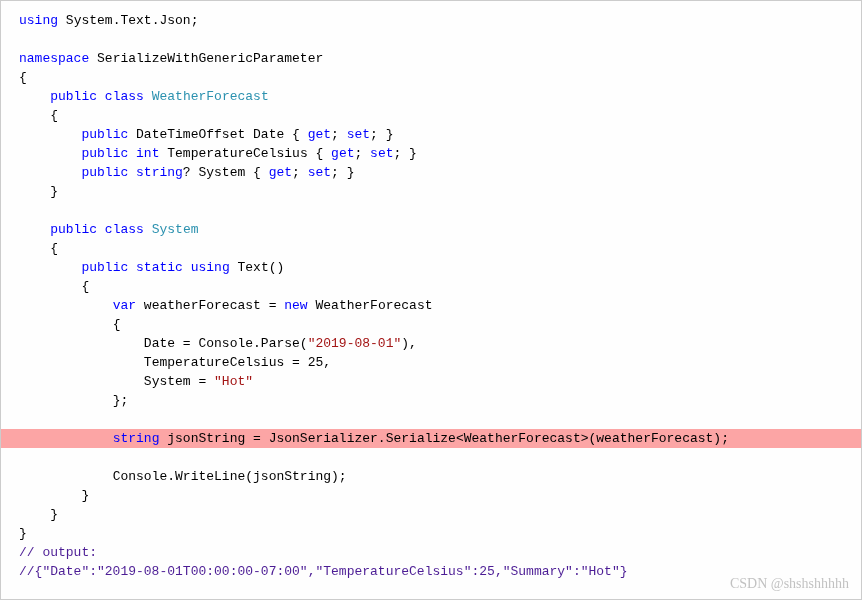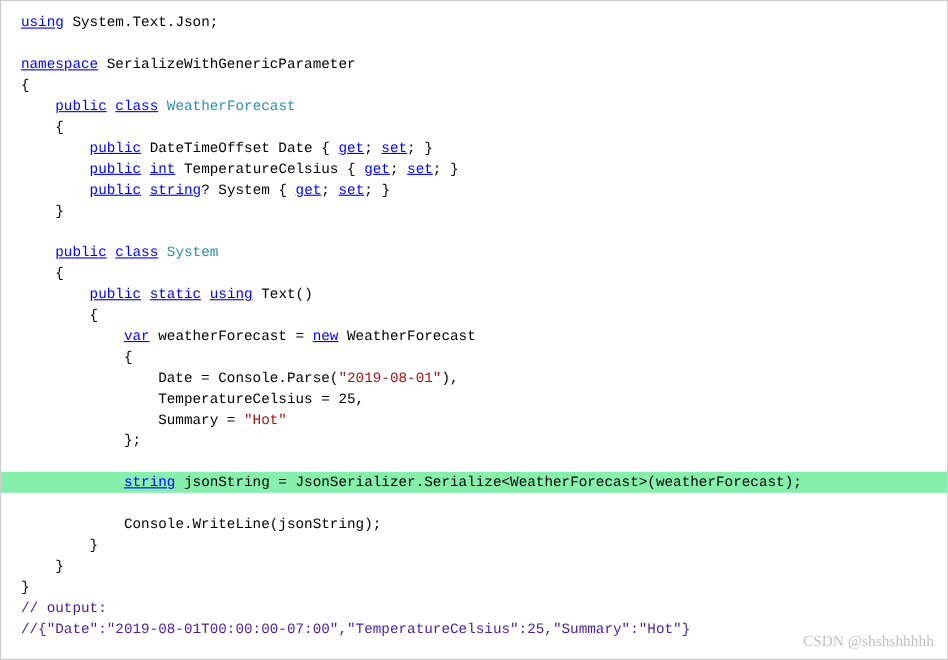--- a/index.html
+++ b/index.html
@@ -16,26 +16,26 @@
       width: 862px;
       height: 600px;
       border: 1px solid #ccc;
       position: relative;
       overflow: hidden;
     }
     .code-container {
       padding: 10px 18px;
       white-space: pre;
     }
-    .kw-blue { color: #0000ff; text-decoration: underline; }
+    .kw-blue { color: #0000ff; }
     .kw-type { color: #2b91af; }
     .kw-str { color: #a31515; }
     .kw-comment { color: #4c1d95; }
     .highlight-line {
-      background: #86efac;
+      background: #fca5a5;
       display: block;
       margin-left: -18px;
       margin-right: -18px;
       padding-left: 18px;
       padding-right: 18px;
     }
     .watermark {
       position: absolute;
       bottom: 6px;
       right: 12px;
@@ -60,21 +60,21 @@
     <span>}</span>
 
     <span class="kw-blue">public</span> <span class="kw-blue">class</span> <span class="kw-type">System</span>
     <span>{</span>
         <span class="kw-blue">public</span> <span class="kw-blue">static</span> <span class="kw-blue">using</span> <span>Text</span><span>()</span>
         <span>{</span>
             <span class="kw-blue">var</span><span> weatherForecast = </span><span class="kw-blue">new</span> <span>WeatherForecast</span>
             <span>{</span>
                 <span>Date = Console.Parse(</span><span class="kw-str">"2019-08-01"</span><span>),</span>
                 <span>TemperatureCelsius = 25,</span>
-                <span>Summary = </span><span class="kw-str">"Hot"</span>
+                <span>System = </span><span class="kw-str">"Hot"</span>
             <span>};</span>
 
 <span class="highlight-line">            <span class="kw-blue">string</span><span> jsonString = JsonSerializer.Serialize&lt;</span><span>WeatherForecast</span><span>&gt;(weatherForecast);</span></span>
             <span>Console.WriteLine(jsonString);</span>
         <span>}</span>
     <span>}</span>
 <span>}</span>
 <span class="kw-comment">// output:</span>
 <span class="kw-comment">//{"Date":"2019-08-01T00:00:00-07:00","TemperatureCelsius":25,"Summary":"Hot"}</span></div>
 

